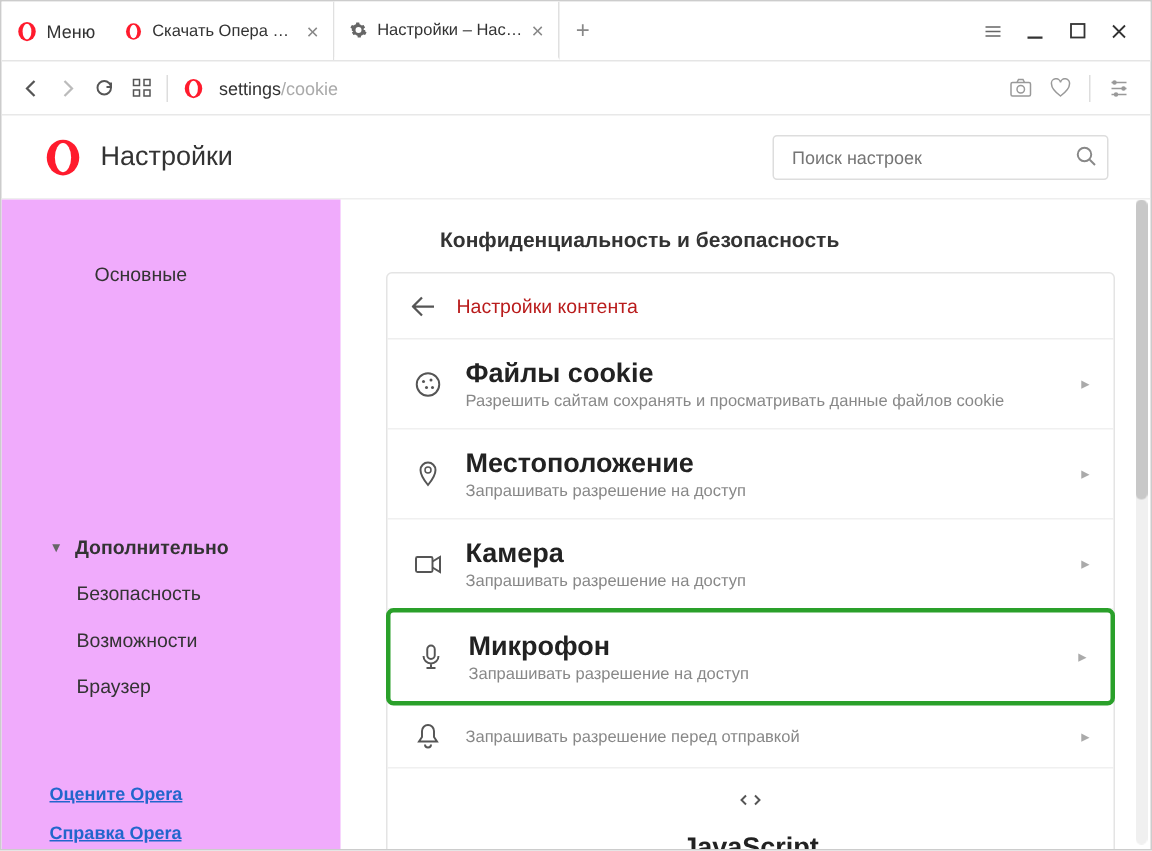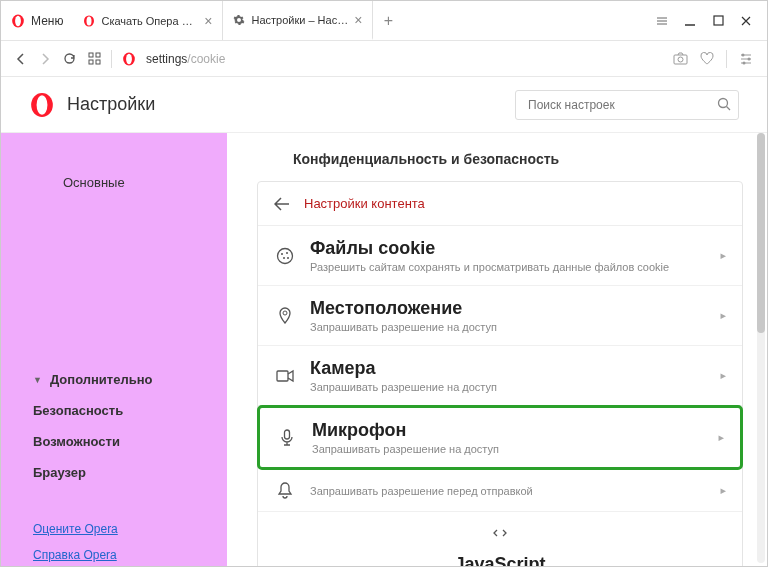--- a/index.html
+++ b/index.html
@@ -34,22 +34,22 @@
 .search-box { position: relative; width: 224px; }
 .search-box input { width: 100%; height: 30px; border: 1px solid #ddd; border-radius: 3px; padding: 0 30px 0 12px; font-size: 12px; color: #666; }
 .search-box .search-icn { position: absolute; right: 8px; top: 7px; color: #888; }
 
 
 .content-wrap { display: flex; height: calc(567px - 40px - 36px - 56px); }
 .sidebar { width: 226px; background: #f0abfc; padding: 24px 0 0 32px; font-size: 13px; color: #333; display: flex; flex-direction: column; }
 .sidebar-item { padding: 8px 0; cursor: pointer; }
 .sidebar-item.main { font-weight: 400; }
 .sidebar-item.expanded { font-weight: 600; display: flex; align-items: center; gap: 8px; }
-.sidebar-item.sub { padding-left: 0; font-weight: 700; }
-.sidebar-links { margin-top: 28px; }
+.sidebar-item.sub { padding-left: 0; font-weight: 400; margin-left: 18px; }
+.sidebar-links { margin-top: 43px; font-weight: bold; }
 .sidebar-link { color: #2266cc; text-decoration: underline; font-size: 12px; padding: 6px 0; cursor: pointer; }
 .chev { font-size: 9px; color: #666; }
 
 .main { flex: 1; padding: 18px 24px 0 30px; overflow-y: auto; }
 .section-title { font-size: 14px; font-weight: 600; color: #333; margin-bottom: 14px; padding-left: 36px; }
 .card { border: 1px solid #e4e4e4; border-radius: 4px; background: #fff; }
 .card-header { display: flex; align-items: center; gap: 14px; padding: 14px 16px; font-size: 13px; color: #b91c1c; border-bottom: 1px solid #eee; }
 .back-arr { color: #555; }
 
 .list-row { display: flex; align-items: center; padding: 12px 16px; border-bottom: 1px solid #f0f0f0; gap: 14px; cursor: pointer; }

